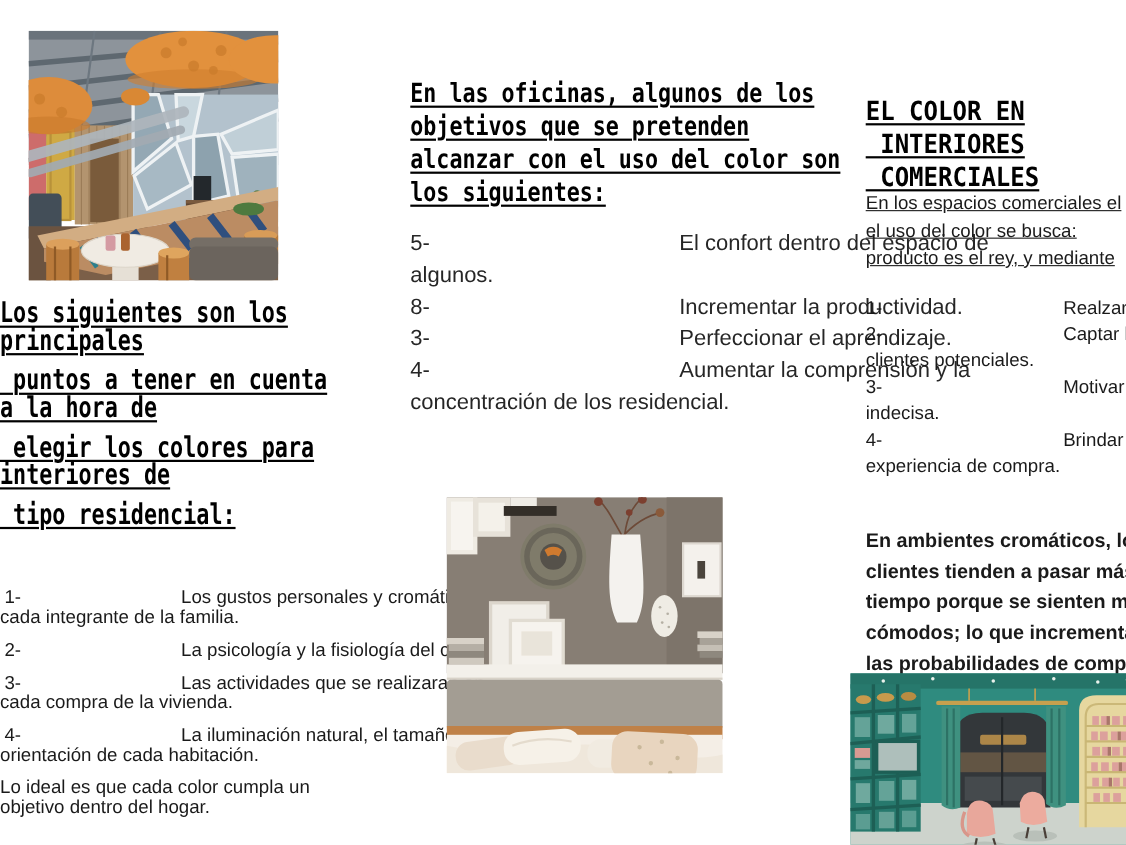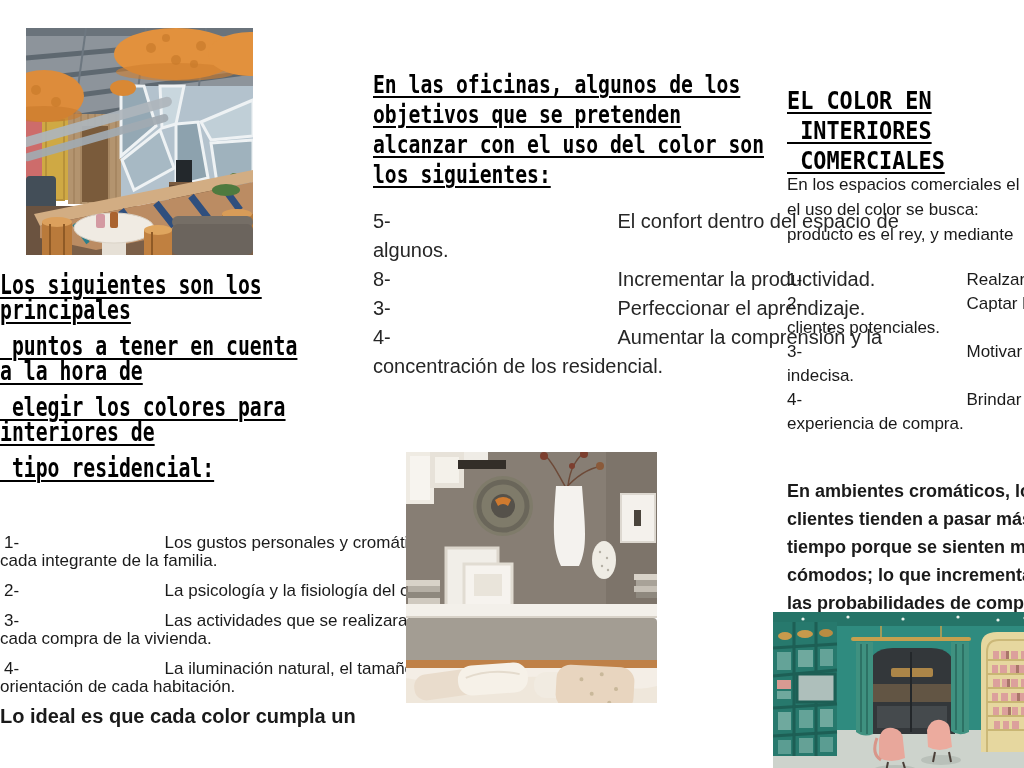--- a/index.html
+++ b/index.html
@@ -20,25 +20,25 @@
 
   #off-heading  { left:373px; top:70px;  font-size:24px; line-height:30px; transform:scaleX(0.82); }
   #com-heading  { left:787px; top:86px;  font-size:24px; line-height:30px; transform:scaleX(0.91); }
 
   
   .tline { white-space:pre; }
 
   #res-list { left:0; top:534px; font-size:17px; line-height:18px; tab-size:34; }
   #res-list .gap { margin-top:12px; }
   #res-list .num { padding-left:4px; }
-  #res-note { left:0; top:707px; font-size:20px; line-height:18px; font-weight:bold; }
+  #res-note { left:0; top:707px; font-size:17px; line-height:18px; font-weight:normal; }
 
   #off-list { left:373px; top:207px; font-size:20px; line-height:29px; tab-size:44; color:#262626; }
 
-  #com-intro { left:787px; top:172px; font-size:17px; line-height:25px; }
+  #com-intro { left:787px; top:172px; font-size:17px; line-height:25px;text-decoration:underline; }
   #com-list  { left:787px; top:268px; font-size:17px; line-height:24px; tab-size:38; }
   #com-note  { left:787px; top:477px; font-size:18px; line-height:28px; font-weight:bold; }
 
   svg.photo { position:absolute; display:block; }
   #office-img  { left:26px;  top:28px; }
   #bedroom-img { left:406px; top:452px; }
   #store-img   { left:773px; top:612px; }
 </style>
 </head>
 <body>
@@ -180,20 +180,21 @@
   <div class="tline">cada integrante de la familia.</div>
   <div class="tline num gap">2-	La psicología y la fisiología del color.</div>
   <div class="tline num gap">3-	Las actividades que se realizaran en</div>
   <div class="tline">cada compra de la vivienda.</div>
   <div class="tline num gap">4-	La iluminación natural, el tamaño y la</div>
   <div class="tline">orientación de cada habitación.</div>
 </div>
 
 <div id="res-note" class="abs">
   <div class="tline">Lo ideal es que cada color cumpla un</div>
+  <div class="tline">objetivo dentro del hogar.</div>
 </div>
 
 <div id="off-heading" class="abs mono-heading">
   <div class="hline">En las oficinas, algunos de los</div>
   <div class="hline">objetivos que se pretenden</div>
   <div class="hline">alcanzar con el uso del color son</div>
   <div class="hline">los siguientes:</div>
 </div>
 
 <div id="off-list" class="abs">

